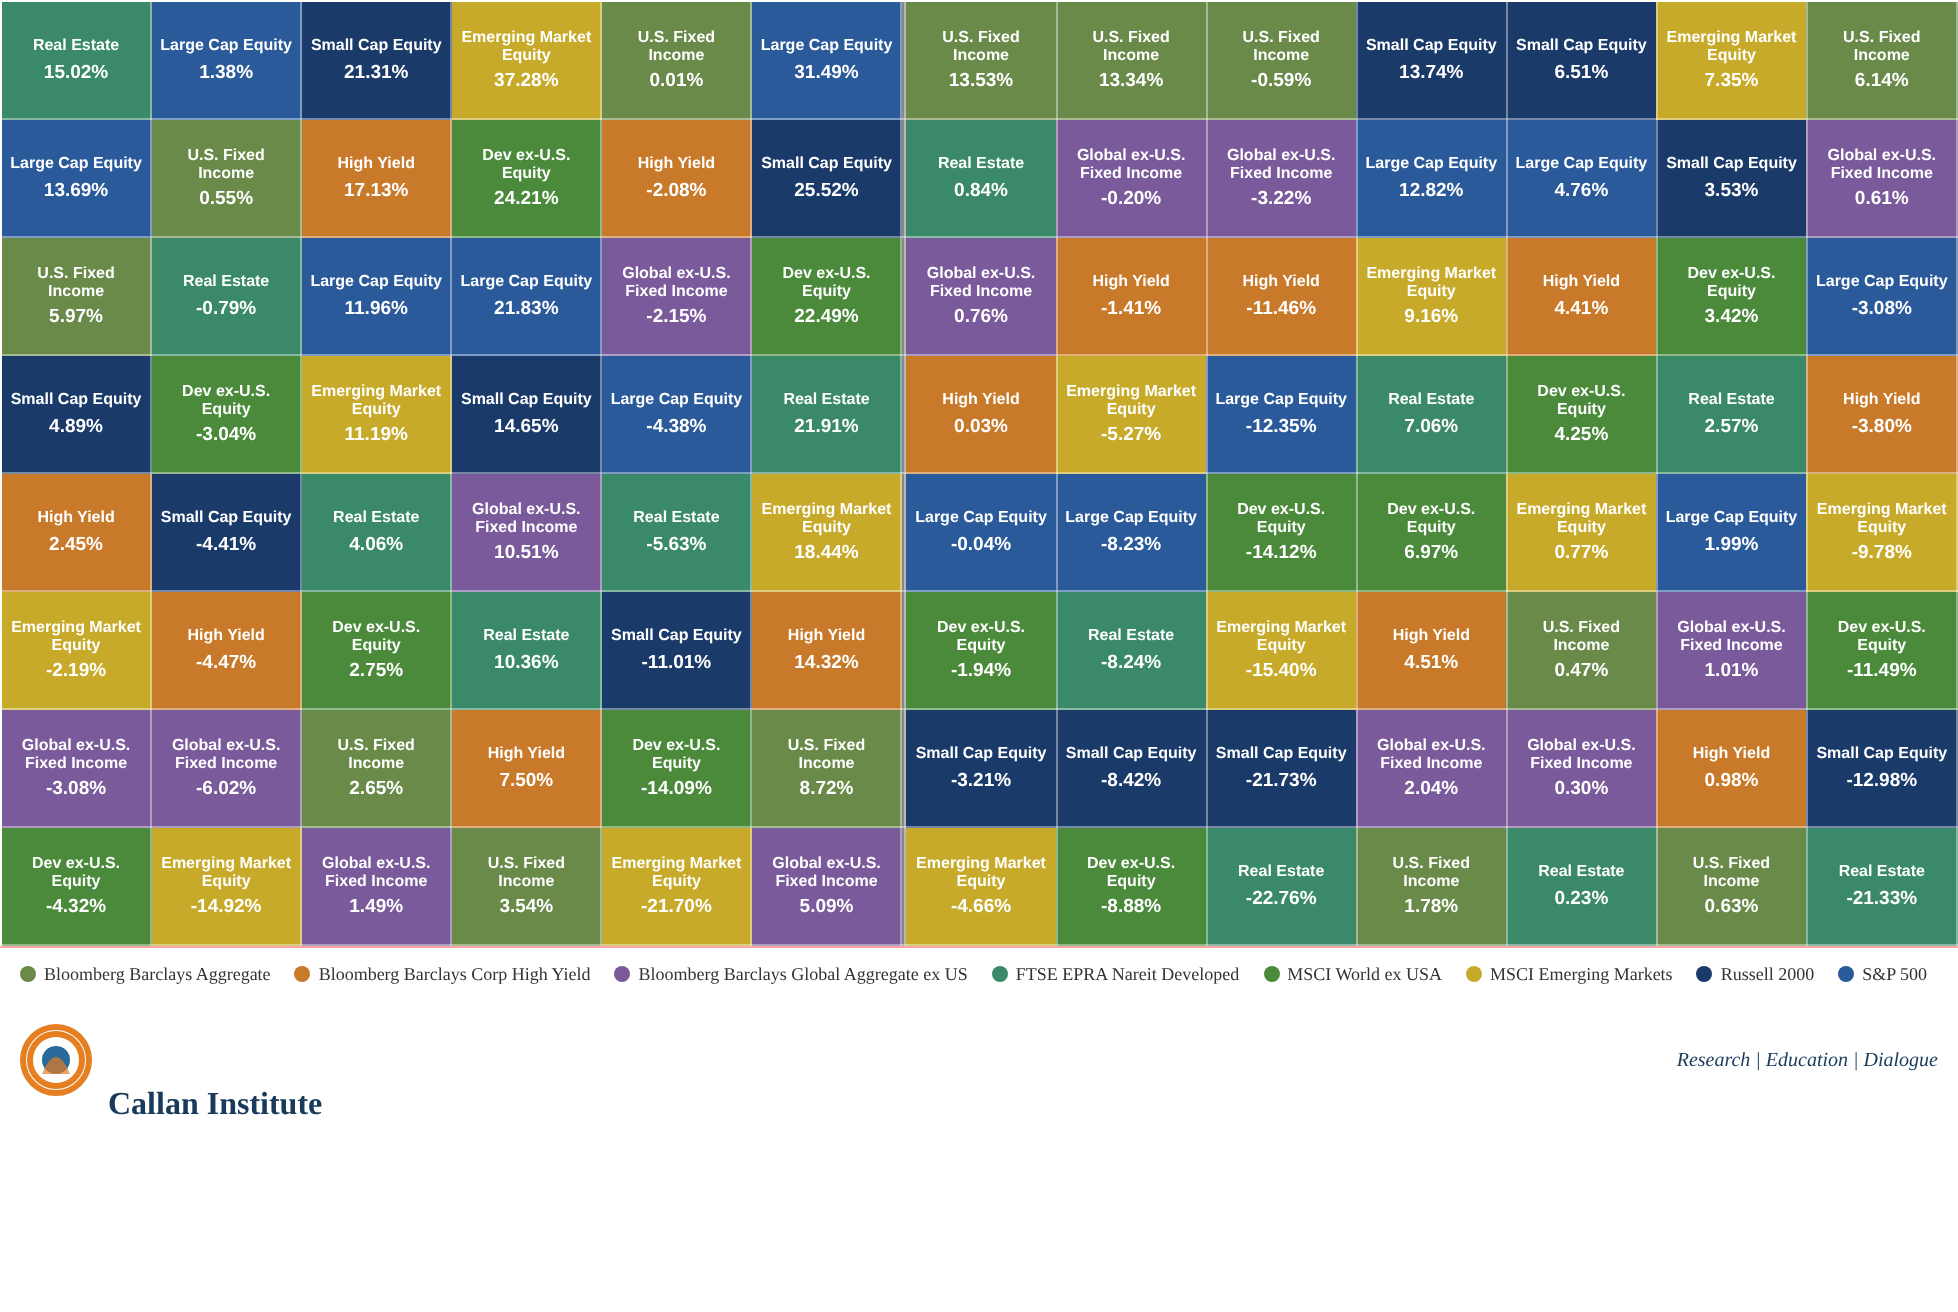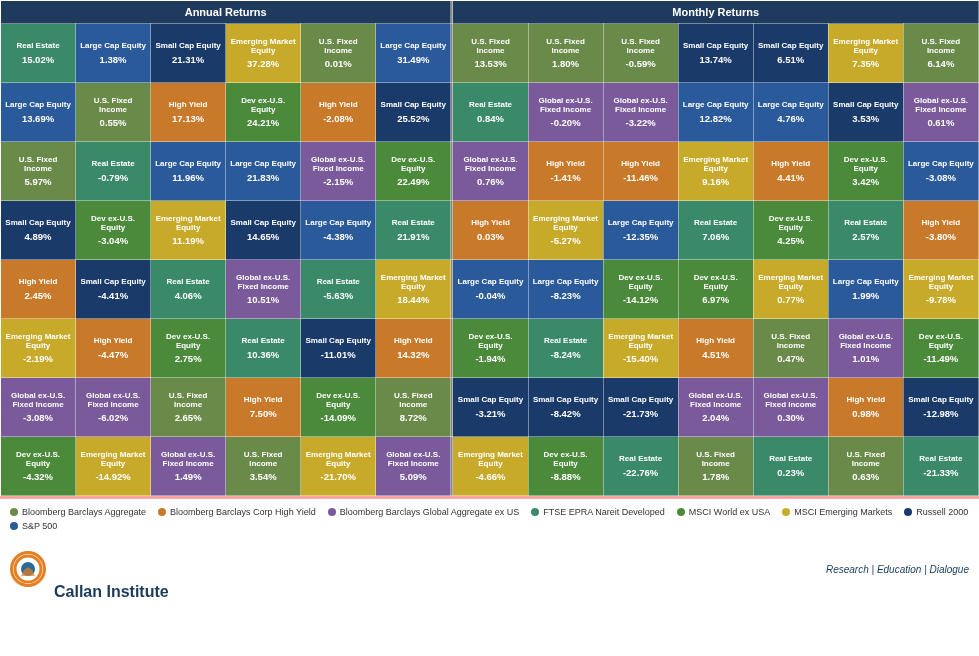--- a/index.html
+++ b/index.html
@@ -12,21 +12,22 @@
     }
 
     .main-container {
       width: 979px;
       background: #fff;
     }
 
     
     .footer {
       padding: 8px 10px 4px 10px;
-      border-top: 3px solid #fca5a5;
+      border-top: 1px solid #fca5a5;
+      font-family: Liberation Serif, serif;
     }
     .legend {
       display: flex;
       flex-wrap: wrap;
       gap: 4px 12px;
       font-size: 9px;
       color: #333;
       margin-bottom: 6px;
     }
     .legend-item {
@@ -139,29 +140,20 @@
         <col style="width:2px; background:#ccc;">
         <col style="width:68px">
         <col style="width:68px">
         <col style="width:68px">
         <col style="width:68px">
         <col style="width:68px">
         <col style="width:68px">
         <col style="width:68px">
       </colgroup>
       <thead>
-        <tr>
-          <th class="th-main" colspan="6">
-            <span>Annual Returns</span>
-          </th>
-          <th style="background:#888; width:2px; padding:0;"></th>
-          <th class="th-main" colspan="7">
-            <span>Monthly Returns</span>
-          </th>
-        </tr>
       </thead>
       <tbody id="grid-body">
       <tr>
             <td style="background: rgb(58, 138, 106); border: 1px solid rgba(255, 255, 255, 0.4);">
               <div class="cell-inner">
                 <div class="asset-name">Real Estate</div>
                 <div class="asset-val">15.02%</div>
               </div>
             </td>
             <td style="background: rgb(42, 90, 154); border: 1px solid rgba(255, 255, 255, 0.4);">
@@ -197,21 +189,21 @@
             <td style="background: rgb(136, 136, 136); width: 2px; padding: 0px;"></td>
             <td style="background: rgb(106, 138, 74); border: 1px solid rgba(255, 255, 255, 0.4);">
               <div class="cell-inner">
                 <div class="asset-name">U.S. Fixed Income</div>
                 <div class="asset-val">13.53%</div>
               </div>
             </td>
             <td style="background: rgb(106, 138, 74); border: 1px solid rgba(255, 255, 255, 0.4);">
               <div class="cell-inner">
                 <div class="asset-name">U.S. Fixed Income</div>
-                <div class="asset-val">1.80%</div>
+                <div class="asset-val">13.34%</div>
               </div>
             </td>
             <td style="background: rgb(106, 138, 74); border: 1px solid rgba(255, 255, 255, 0.4);">
               <div class="cell-inner">
                 <div class="asset-name">U.S. Fixed Income</div>
                 <div class="asset-val">-0.59%</div>
               </div>
             </td>
             <td style="background: rgb(26, 58, 106); border: 1px solid rgba(255, 255, 255, 0.4);">
               <div class="cell-inner">

